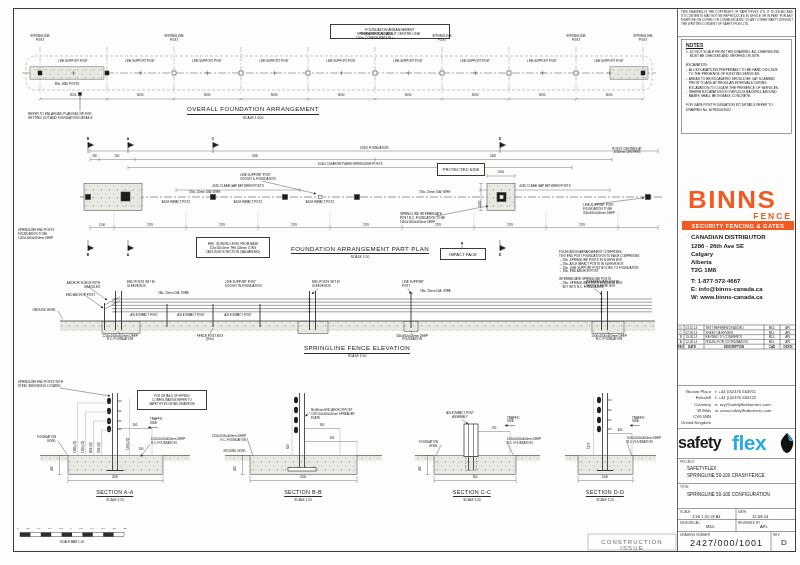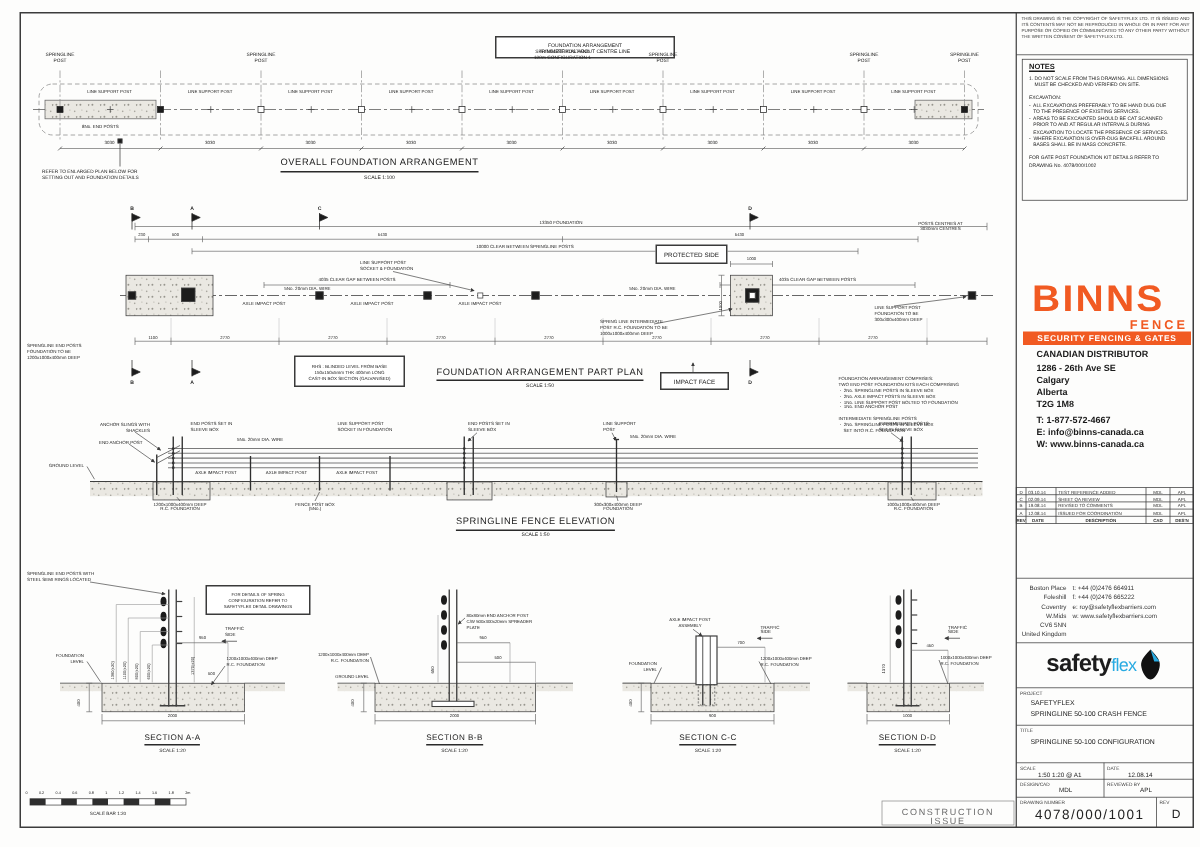--- a/index.html
+++ b/index.html
@@ -704,23 +704,23 @@
 Foleshill
 Coventry
 W.Mids
 CV6 5NN
 United Kingdom</div>
 <div class="tb" style="left:715px;top:389px;font-size:4.2px;line-height:1.5;white-space:pre-wrap;color:#333">t: +44 (0)2476 664911
 f: +44 (0)2476 665222
 e: roy@safetyflexbarriers.com
 w: www.safetyflexbarriers.com</div>
 
-<div class="tb" style="left:678px;top:428px;width:117px;height:30px;display:flex;align-items:center;justify-content:center">
+<div class="tb" style="left:678px;top:428px;width:117px;height:30px;display:flex;align-items:center;justify-content:space-between">
   <span style="font-size:16px;font-weight:600;color:#1c1c1c;letter-spacing:-.5px">safety</span>
-      <span style="font-size:12px;font-weight:400;color:#29ABE2;letter-spacing:-.5px">flex</span>
+      <span style="font-size:21px;font-weight:700;color:#29ABE2;letter-spacing:-.5px">flex</span>
   <svg width="16" height="22" viewBox="0 0 16 22" style="position:static;margin-left:2px">
     <path d="M8 1 C13 6 15 9 14 13 C13 18 10 21 8 21 C6 21 3 18 2 13 C1 9 3 6 8 1 Z" fill="#111"></path>
     <path d="M8 1 L14 9 L10.5 9 Z" fill="#29ABE2"></path>
   </svg>
 </div>
 
 <div class="tb" style="left:680px;top:460px;font-size:3.2px;color:#444">PROJECT</div>
 <div class="tb" style="left:687px;top:465.5px;font-size:4.6px;color:#222">SAFETYFLEX</div>
 <div class="tb" style="left:687px;top:472.5px;font-size:4.6px;color:#222">SPRINGLINE 50-100 CRASH FENCE</div>
 <div class="tb" style="left:680px;top:485px;font-size:3.2px;color:#444">TITLE</div>
@@ -729,19 +729,19 @@
 <div class="tb" style="left:680px;top:509.5px;font-size:3.2px;color:#444">SCALE</div>
 <div class="tb" style="left:692px;top:513.5px;font-size:4.2px;color:#222">1:50 1:20 @ A1</div>
 <div class="tb" style="left:738px;top:509.5px;font-size:3.2px;color:#444">DATE</div>
 <div class="tb" style="left:752px;top:513.5px;font-size:4.2px;color:#222">12.08.14</div>
 <div class="tb" style="left:680px;top:520.5px;font-size:3.2px;color:#444">DESIGN/CAD</div>
 <div class="tb" style="left:706px;top:524px;font-size:4.2px;color:#222">MDL</div>
 <div class="tb" style="left:738px;top:520.5px;font-size:3.2px;color:#444">REVIEWED BY</div>
 <div class="tb" style="left:760px;top:524px;font-size:4.2px;color:#222">APL</div>
 
 <div class="tb" style="left:680px;top:532.5px;font-size:3.2px;color:#444">DRAWING NUMBER</div>
-<div class="tb" style="left:690px;top:538px;font-size:9px;letter-spacing:1px;color:#222">4078/000/1001</div>
+<div class="tb" style="left:690px;top:538px;font-size:9px;letter-spacing:1px;color:#222">2427/000/1001</div>
 <div class="tb" style="left:773px;top:532.5px;font-size:3.2px;color:#444">REV</div>
 <div class="tb c" style="left:784px;top:538px;font-size:8px;color:#222">D</div>
 
 <div class="tb" style="left:589px;top:538.5px;width:86px;text-align:center;font-size:6px;letter-spacing:1.1px;color:#6b6b6b">CONSTRUCTION ISSUE</div>
 
 </div>
 
 </body></html>

